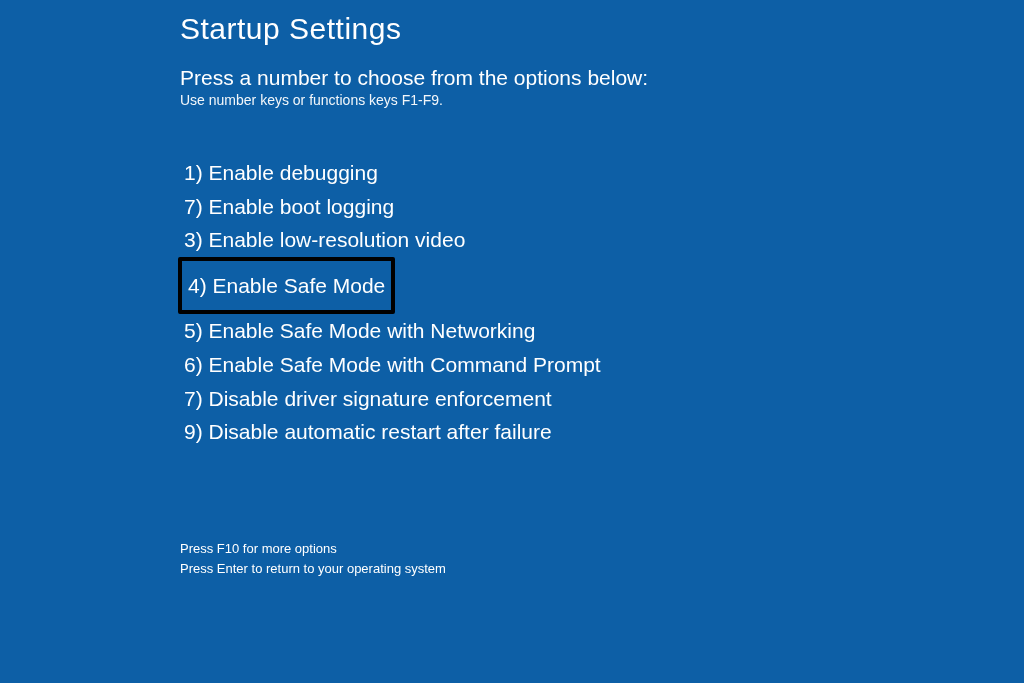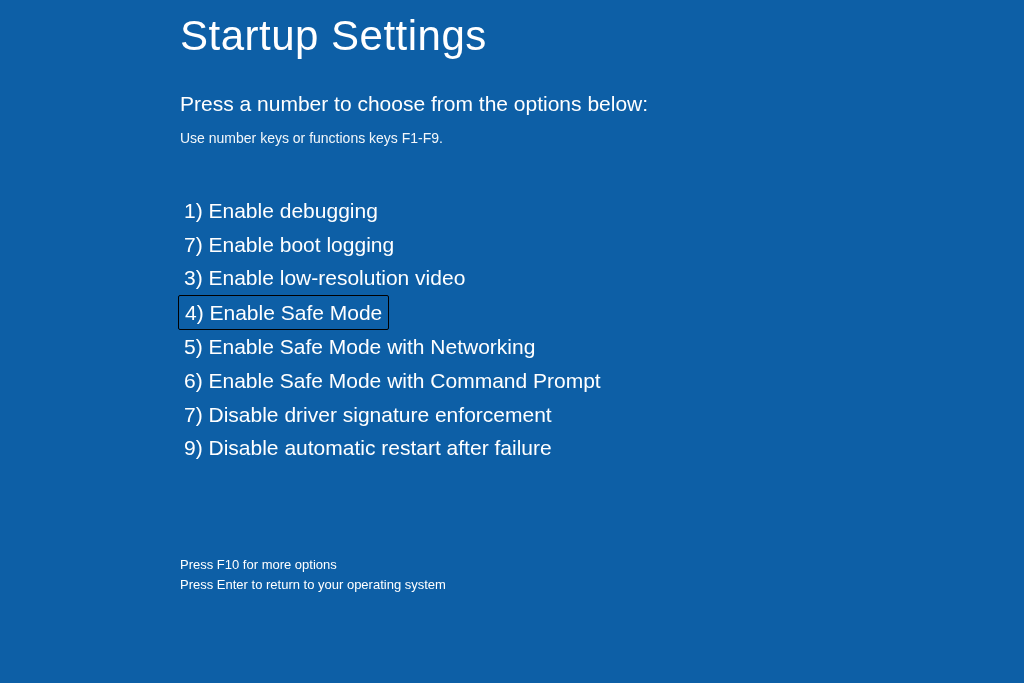--- a/index.html
+++ b/index.html
@@ -11,29 +11,29 @@
       width: 1024px;
       height: 683px;
       background-color: #0d5fa6;
       font-family: "Segoe UI Light", "Segoe UI", -apple-system, BlinkMacSystemFont, sans-serif;
       color: #ffffff;
       overflow: hidden;
       padding-left: 180px;
       padding-top: 12px;
     }
     .title {
-      font-size: 42px;
+      font-size: 30px;
       font-weight: 300;
-      margin-bottom: 32px;
+      margin-bottom: 20px;
       letter-spacing: 0.5px;
     }
     .subtitle {
       font-size: 21px;
       font-weight: 300;
-      margin-bottom: 14px;
+      margin-bottom: 2px;
     }
     .hint {
       font-size: 14px;
       font-weight: 300;
       margin-bottom: 48px;
       opacity: 0.95;
     }
     .options {
       margin-bottom: 90px;
     }
@@ -41,23 +41,23 @@
       font-size: 21px;
       font-weight: 300;
       line-height: 1.6;
       display: inline-block;
       padding: 0 4px;
     }
     .option-row {
       margin-bottom: 0px;
     }
     .option.highlighted {
-      border: 1px solid #000000;
+      border: 4px solid #000000;
       border-radius: 2px;
-      padding: 0 6px;
+      padding: 8px 6px;
       margin-left: -2px;
     }
     .footer {
       font-size: 13px;
       font-weight: 300;
       line-height: 1.55;
     }
   </style>
 </head>
 <body>

